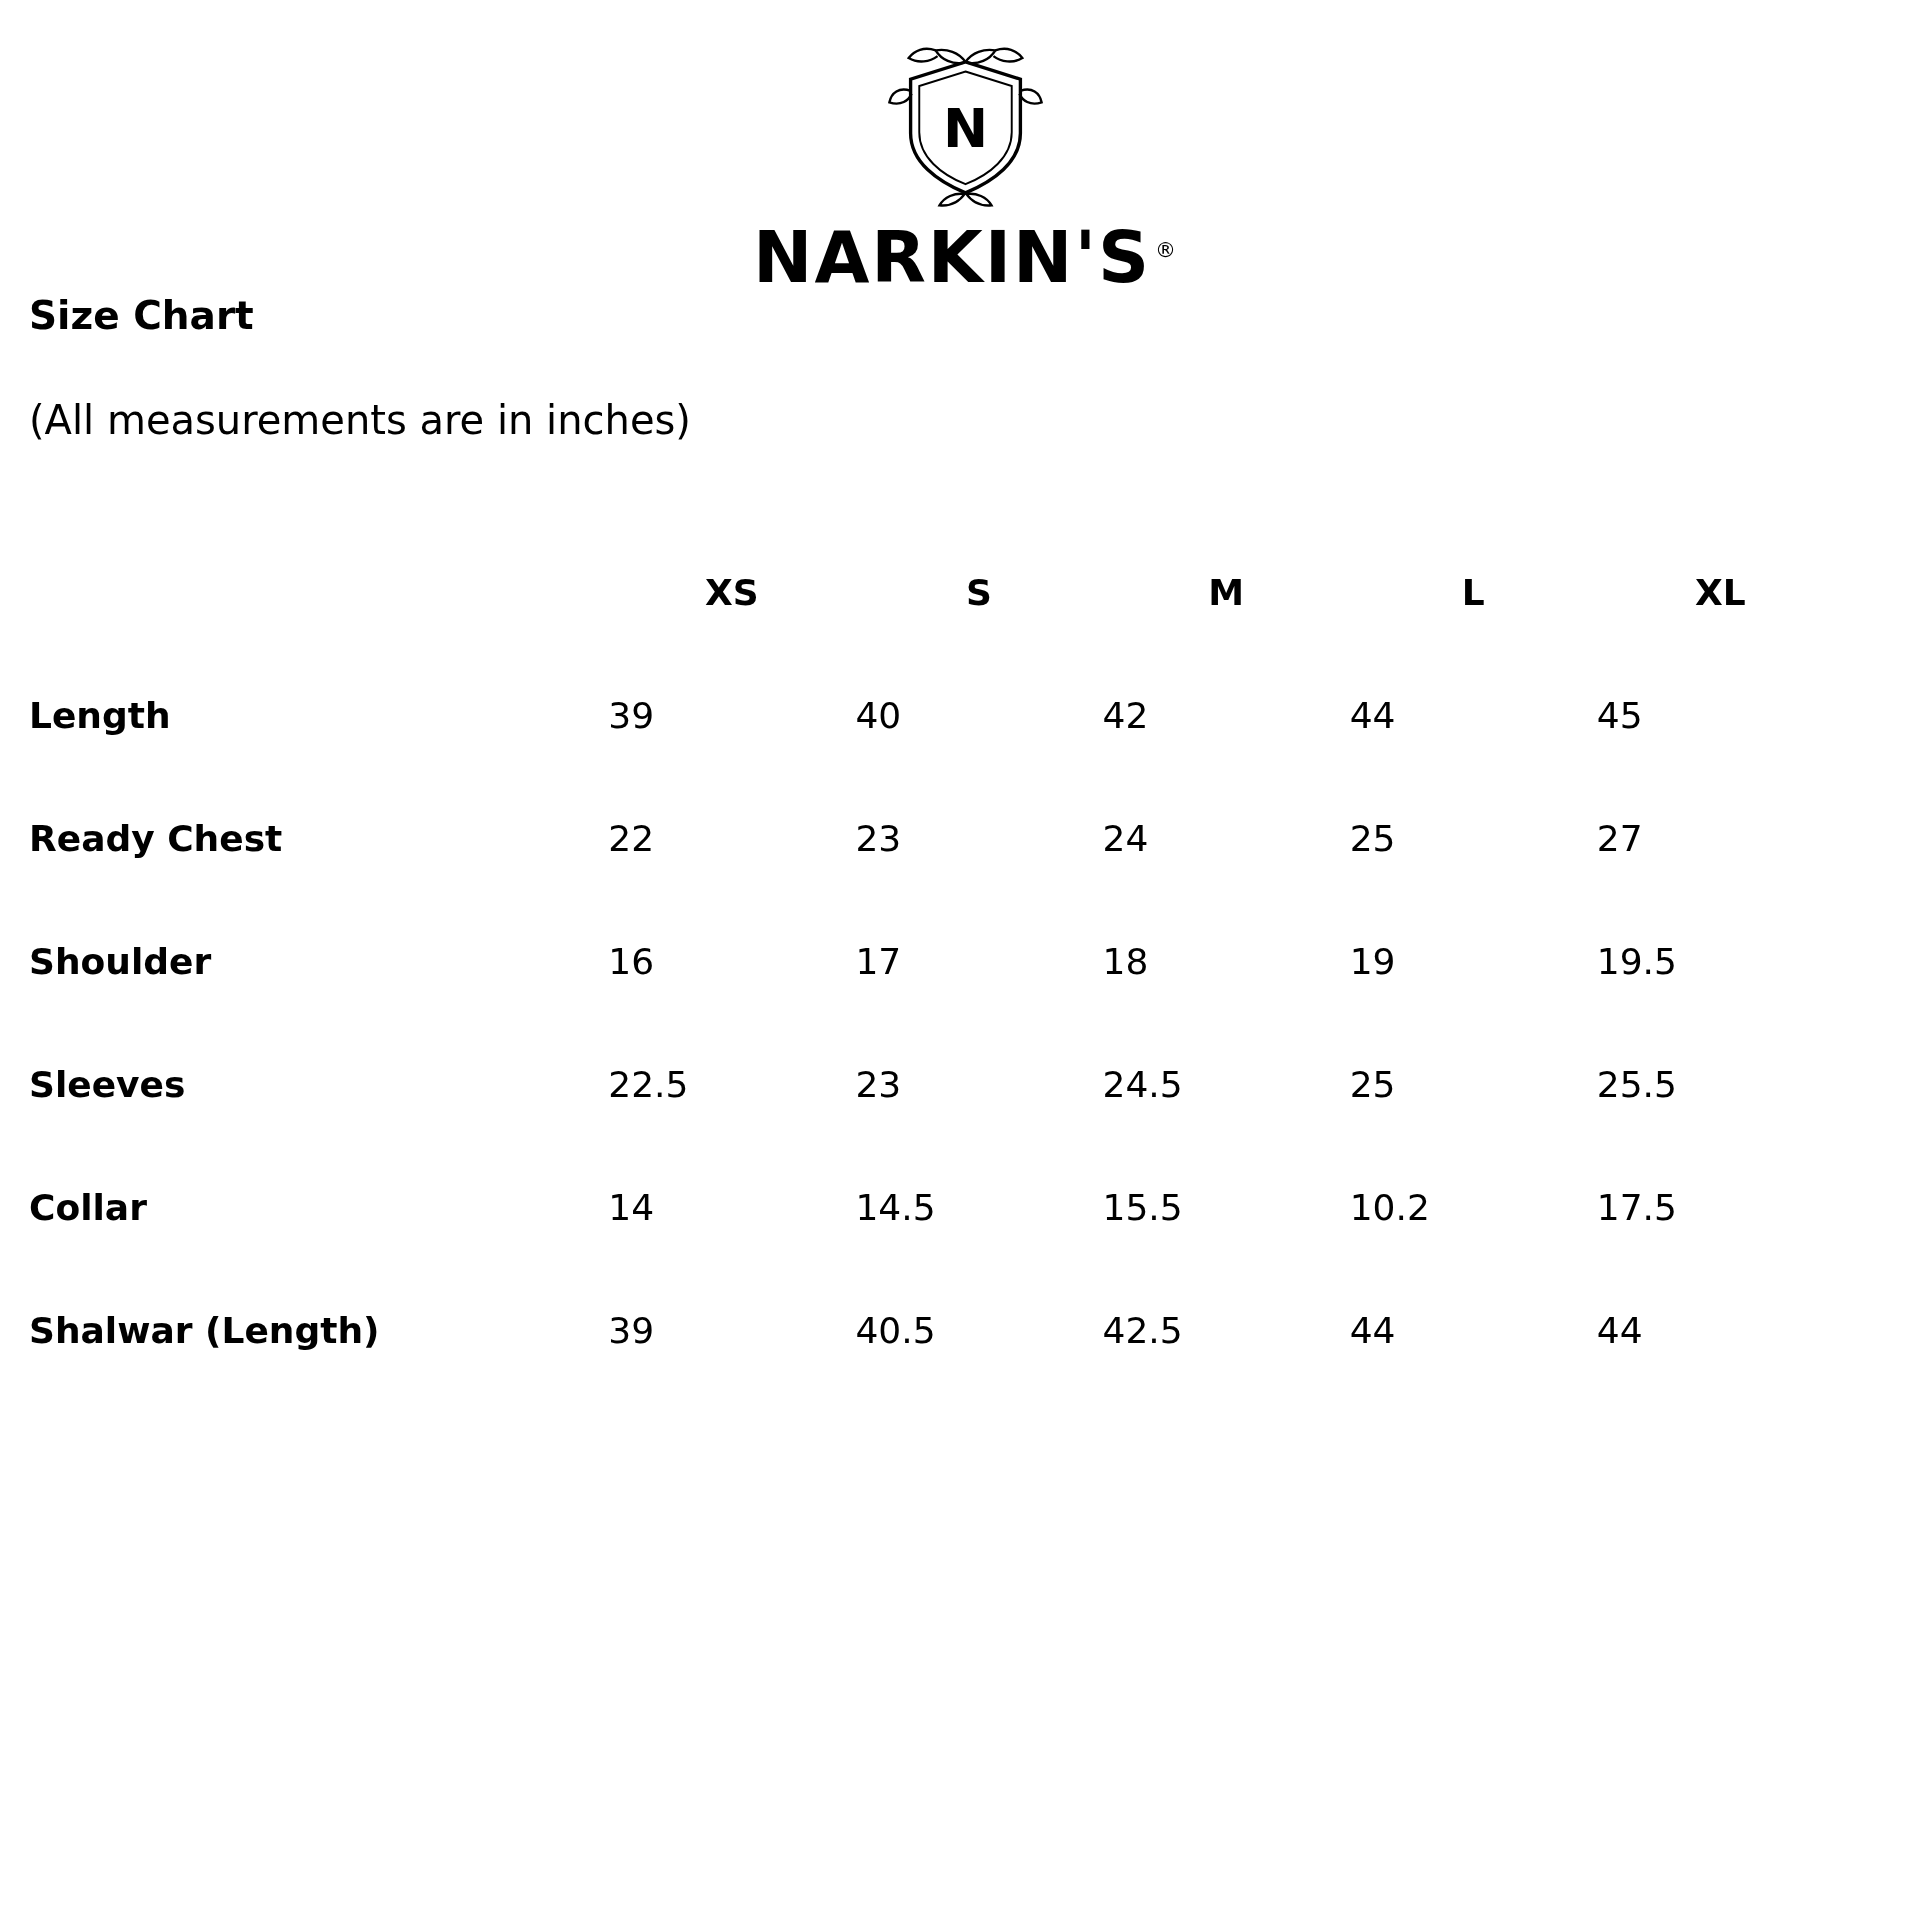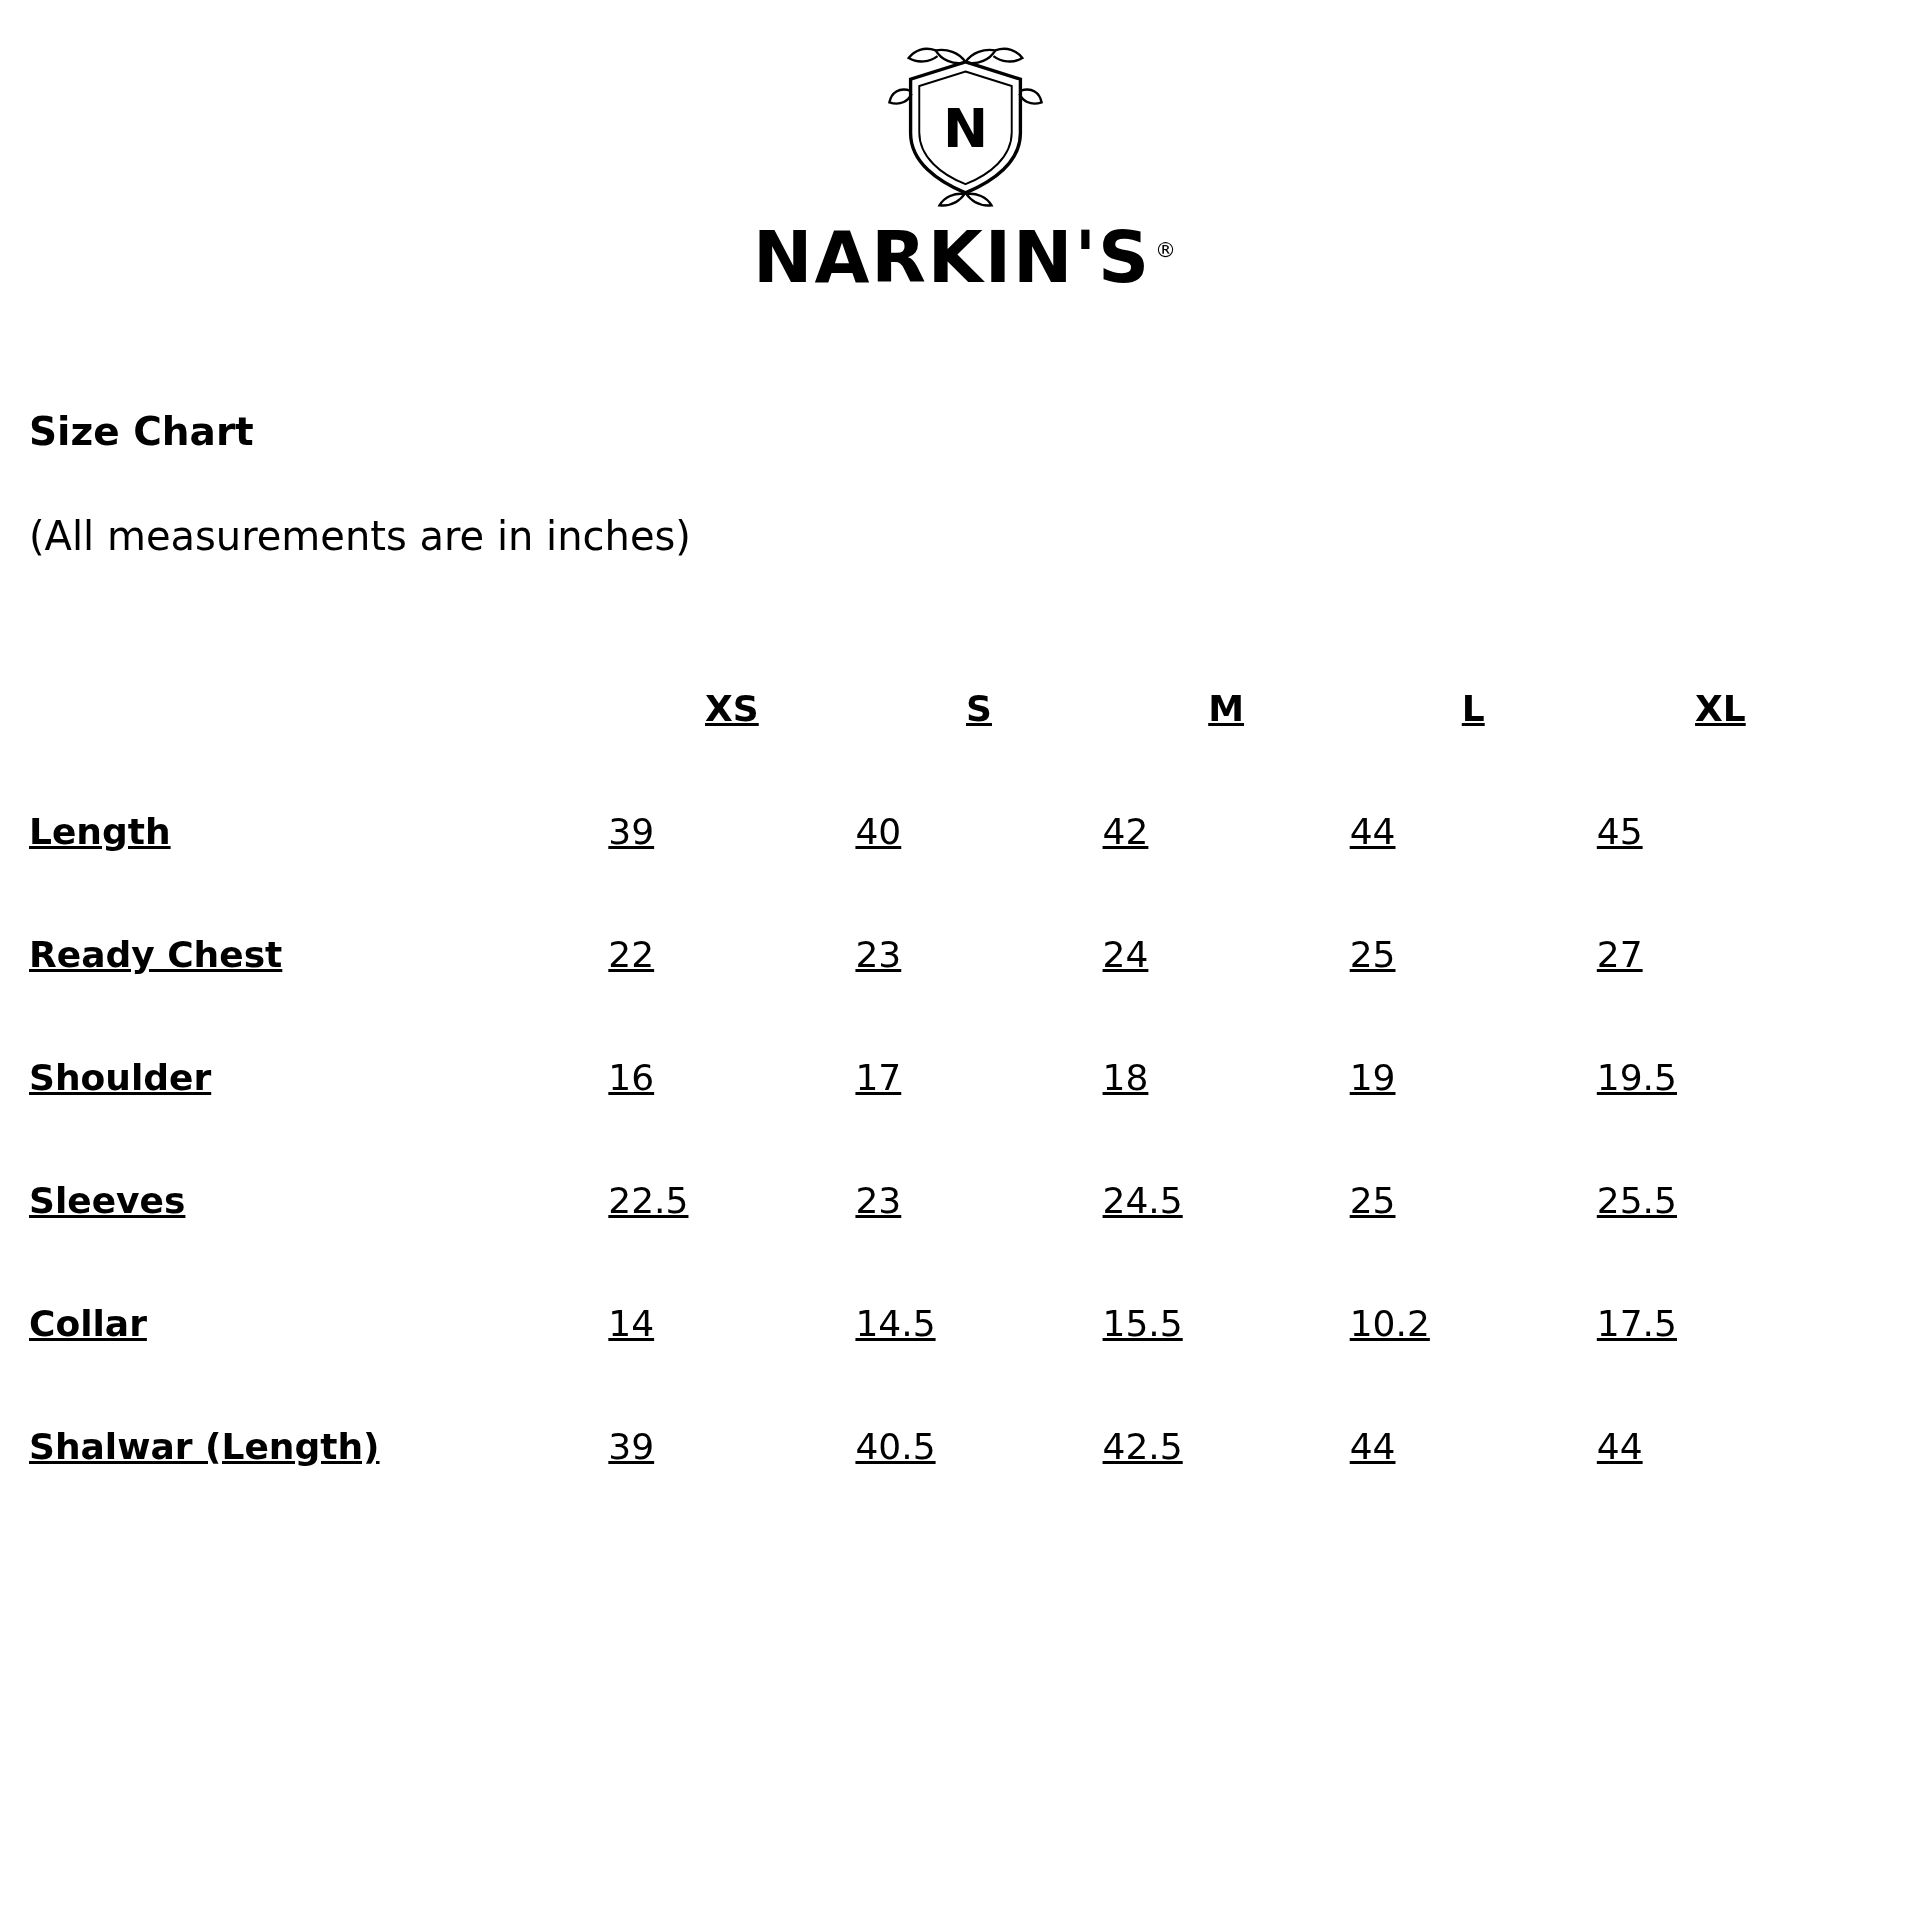--- a/index.html
+++ b/index.html
@@ -42,21 +42,20 @@
   }
   .brand-name .reg {
     font-size: 21px;
     vertical-align: super;
     font-weight: 400;
     margin-left: 3.9px;
   }
 
   
   .titles {
-    margin-top: 116px;
     padding-left: 29px;
   }
   .doc-title {
     font-size: 39px;
     font-weight: 700;
     line-height: 1.2;
   }
   .doc-subtitle {
     margin-top: 56px;
     font-size: 40px;
@@ -76,21 +75,20 @@
   }
   table.size-chart col.label-col { width: 579px; }
   table.size-chart col.size-col  { width: 247px; }
 
   table.size-chart th,
   table.size-chart td {
     border: none;
     padding: 0;
     height: 123px;
     vertical-align: middle;
-    text-decoration: underline;
   }
   th.corner { }
   th.size-head {
     font-size: 36px;
     font-weight: 700;
     text-align: center;
   }
   td.row-label {
     font-size: 36px;
     font-weight: 700;

